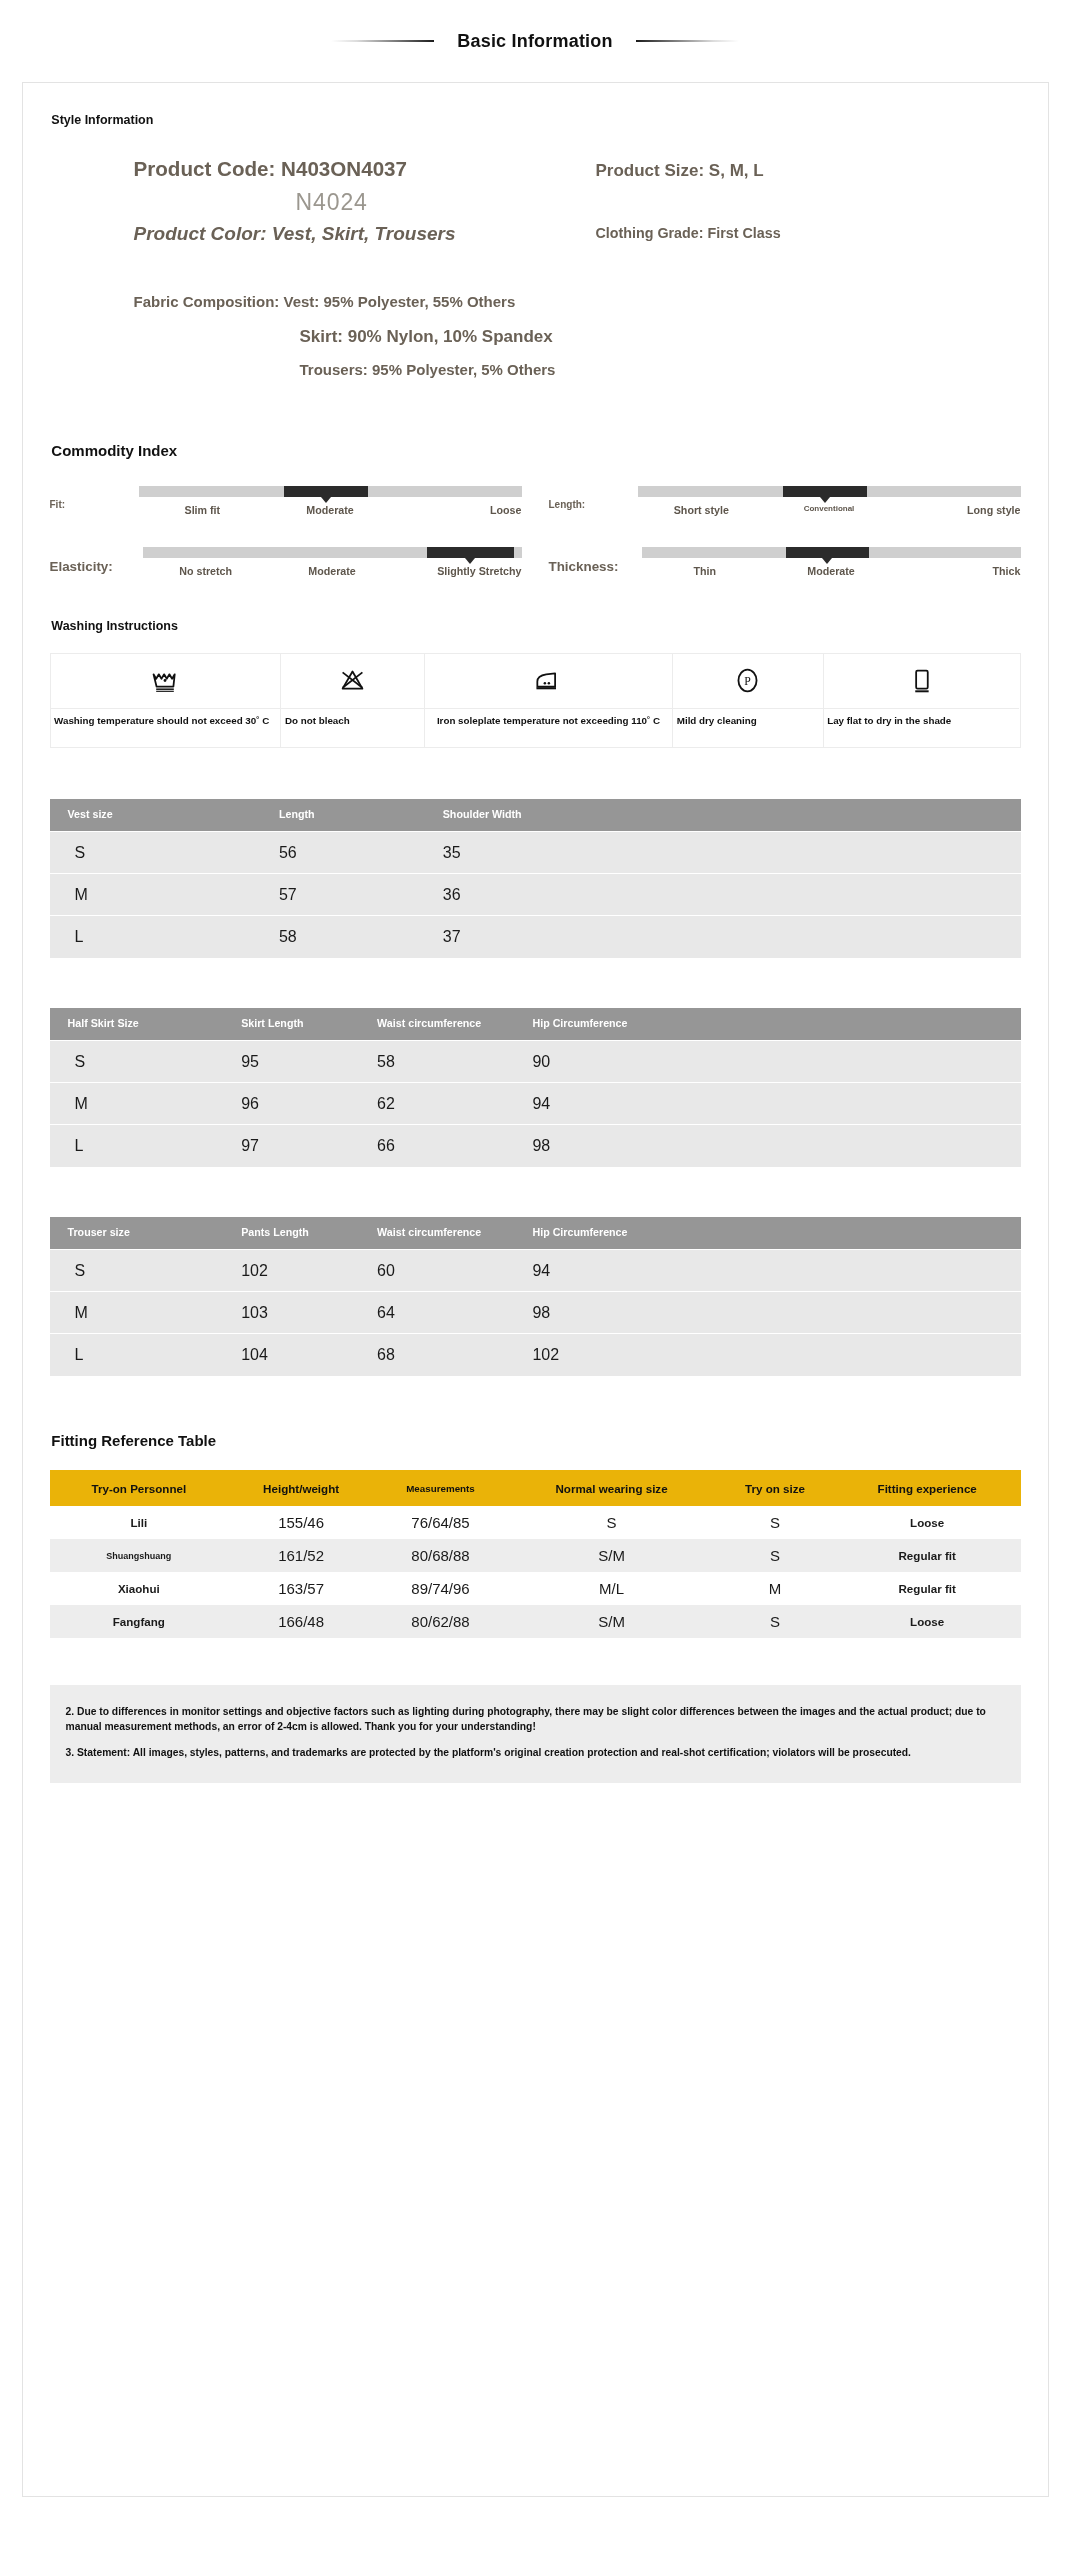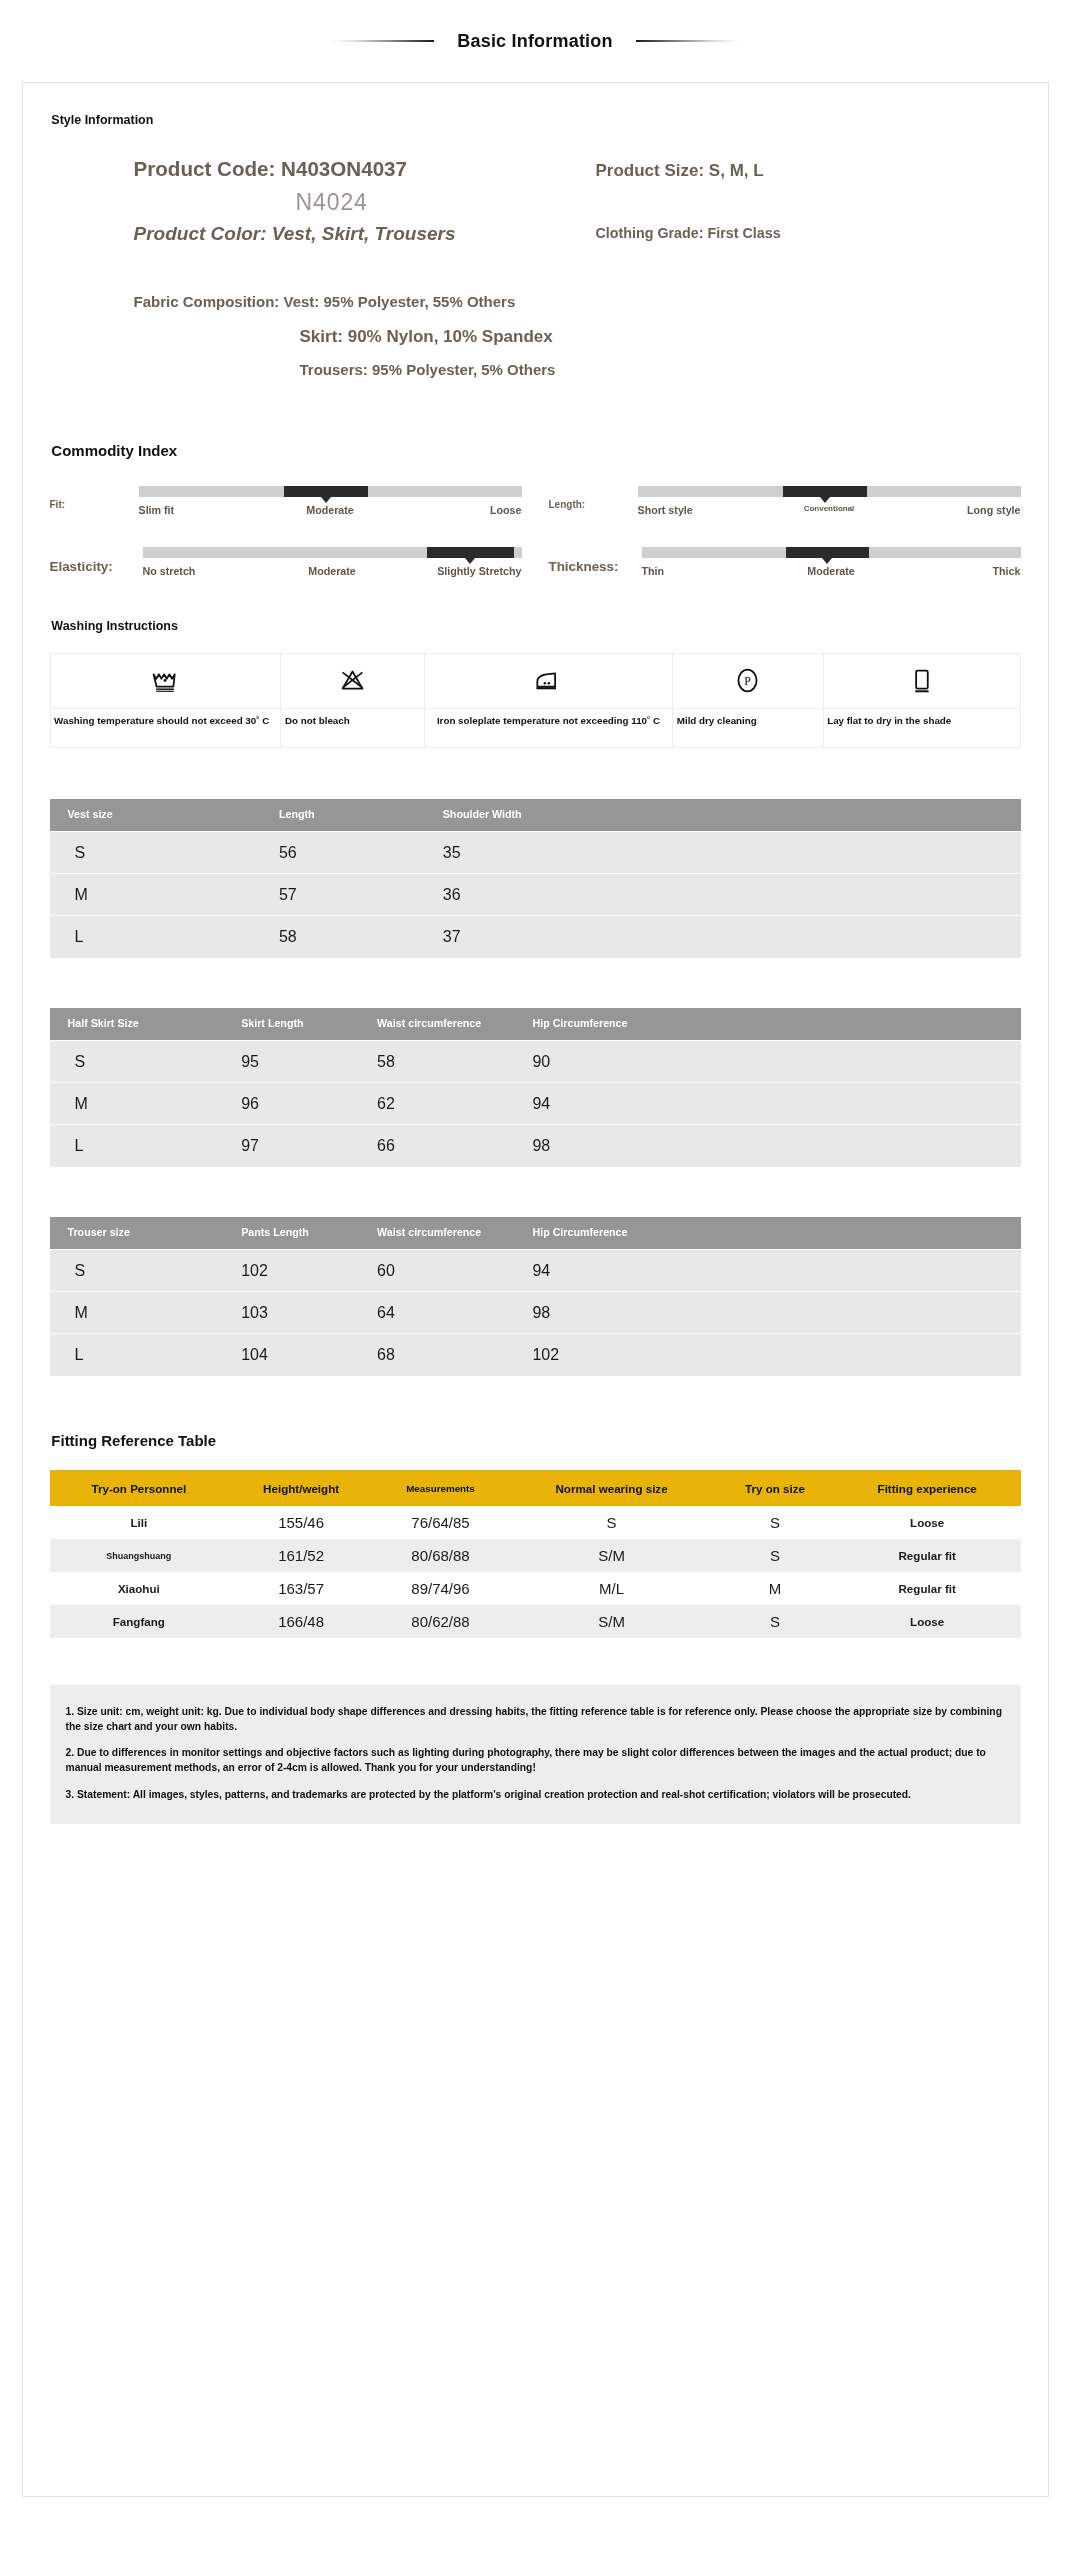--- a/index.html
+++ b/index.html
@@ -118,21 +118,21 @@
     margin-top: 7.2px;
   }
   .idx-ticks span {
     flex: 1 1 33.333%;
     text-align: center;
     font-size: 10.7px;
     font-weight: bold;
     color: #5e564c;
     line-height: 1.22;
   }
-  .idx-ticks span:first-child { text-align: left; }
+  .idx-ticks span:first-child { text-align: center; }
   .idx-ticks span:last-child  { text-align: right; }
   .idx-ticks span.tiny { font-size: 8px; }
 
   
   .washing { margin-top: 41px; }
   .wash-table {
     margin-top: 19.7px;
     display: grid;
     grid-template-columns: 1.32fr 0.82fr 1.42fr 0.86fr 1.12fr;
     border: 0.9px solid #ececec;
@@ -544,19 +544,18 @@
             <td class="">80/62/88</td>
             <td class="">S/M</td>
             <td class="">S</td>
             <td class="exp">Loose</td>
           </tr>
         </tbody>
     </table>
   </div>
 
   <div class="notes">
-    <p>1. Size unit: cm, weight unit: kg. Due to individual body shape differences and dressing habits, the fitting reference table is for reference only. Please choose the appropriate size by combining the size chart and your own habits.</p>
     <p>2. Due to differences in monitor settings and objective factors such as lighting during photography, there may be slight color differences between the images and the actual product; due to manual measurement methods, an error of 2-4cm is allowed. Thank you for your understanding!</p>
     <p>3. Statement: All images, styles, patterns, and trademarks are protected by the platform's original creation protection and real-shot certification; violators will be prosecuted.</p>
   </div>
 
 </div>
 
 
 </body></html>

